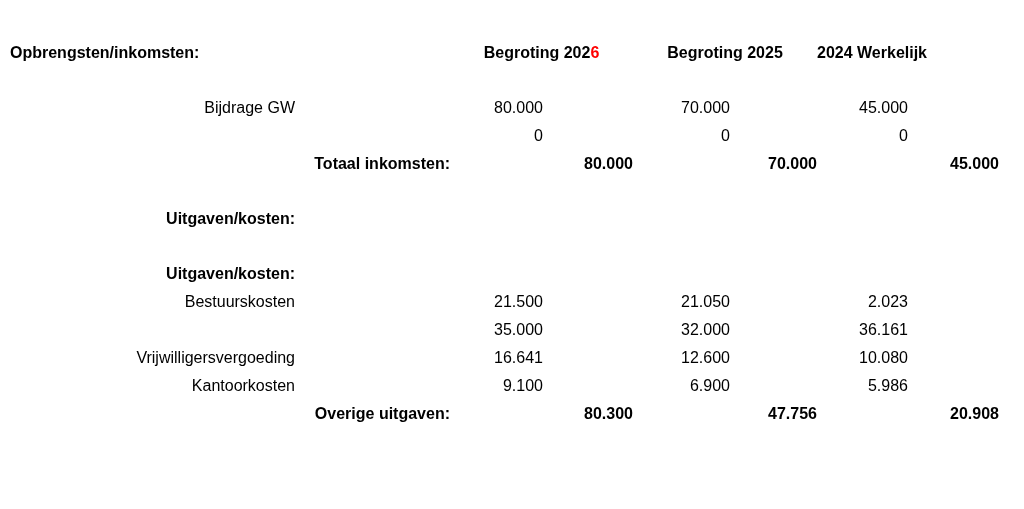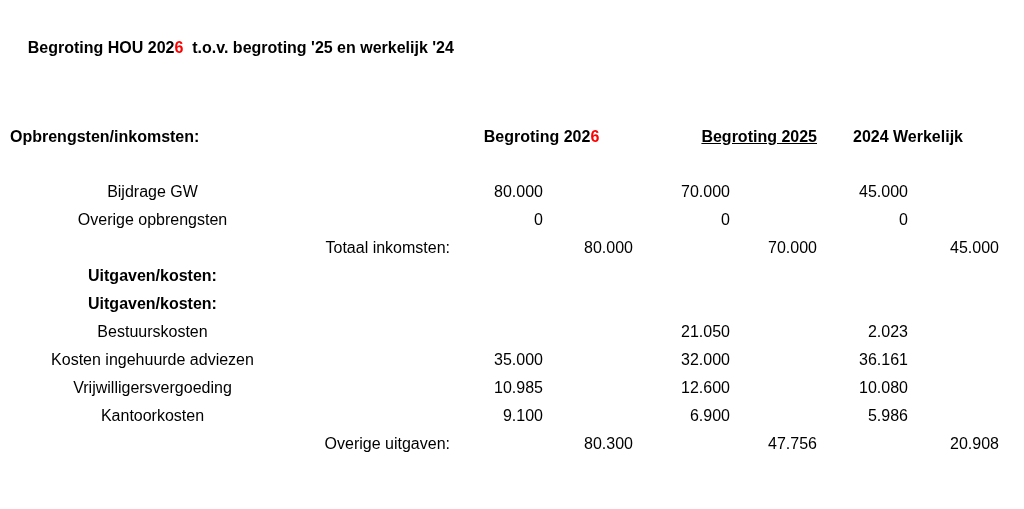--- a/index.html
+++ b/index.html
@@ -26,61 +26,57 @@
   }
   .row {
     display: grid;
     grid-template-columns: 285px 155px 93px 90px 97px 87px 91px 91px;
     height: 28px;
     line-height: 28px;
     white-space: pre;
   }
   .header-row { margin-top: 33px; font-weight: bold; }
   .income-block { margin-top: 27px; }
-  .section-heading { font-weight: bold; }
-  .bold { font-weight: normal; }
+  .section-heading { margin-top: 27px; font-weight: bold; }
+  .bold { font-weight: bold; }
 
   
-  .gA  { grid-column: 1; text-align: center; }
+  .gA  { grid-column: 1; text-align: right; }
   .gAB { grid-column: 1 / span 2; text-align: right; }
   .gC  { grid-column: 3; text-align: right; }
   .gD  { grid-column: 4; text-align: right; }
   .gE  { grid-column: 5; text-align: right; }
   .gF  { grid-column: 6; text-align: right; }
   .gG  { grid-column: 7; text-align: right; }
   .gH  { grid-column: 8; text-align: right; }
   .hCD { grid-column: 3 / span 2; text-align: center; }
-  .hEF { grid-column: 5 / span 2; text-align: right; text-decoration: underline; }
-  .hGH { grid-column: 7 / span 2; text-align: center; }
+  .hEF { grid-column: 5 / span 2; text-align: center; }
+  .hGH { grid-column: 7 / span 2; }
 </style>
 </head>
 <body>
 
 <div class="sheet">
 
-  <div class="title">
-    <span>Begroting HOU 202</span><span style="color: rgb(255, 0, 0);">6</span><span>  t.o.v. begroting '25 en werkelijk '24</span>
-  </div>
 
   <div class="row header-row">
     <span class="gAB" style="text-align:left">Opbrengsten/inkomsten:</span>
     <span class="hCD"><span>Begroting 202</span><span style="color: rgb(255, 0, 0);">6</span></span>
     <span class="hEF">Begroting 2025</span>
     <span class="hGH">2024 Werkelijk</span>
   </div>
 
   <div class="income-block">
     <div class="row">
       <span class="gA">Bijdrage GW</span>
       <span class="gC">80.000</span>
       <span class="gE">70.000</span>
       <span class="gG">45.000</span>
     </div>
     <div class="row">
-      <span class="gA">Overige opbrengsten</span>
       <span class="gC">0</span>
       <span class="gE">0</span>
       <span class="gG">0</span>
     </div>
     <div class="row bold">
       <span class="gAB">Totaal inkomsten:</span>
       <span class="gD">80.000</span>
       <span class="gF">70.000</span>
       <span class="gH">45.000</span>
     </div>
@@ -90,32 +86,32 @@
     <span class="gA">Uitgaven/kosten:</span>
   </div>
 
   <div class="row section-heading">
     <span class="gA">Uitgaven/kosten:</span>
   </div>
 
   <div>
     <div class="row">
       <span class="gA">Bestuurskosten</span>
+      <span class="gC">21.500</span>
       <span class="gE">21.050</span>
       <span class="gG">2.023</span>
     </div>
     <div class="row">
-      <span class="gA">Kosten ingehuurde adviezen</span>
       <span class="gC">35.000</span>
       <span class="gE">32.000</span>
       <span class="gG">36.161</span>
     </div>
     <div class="row">
       <span class="gA">Vrijwilligersvergoeding</span>
-      <span class="gC">10.985</span>
+      <span class="gC">16.641</span>
       <span class="gE">12.600</span>
       <span class="gG">10.080</span>
     </div>
     <div class="row">
       <span class="gA">Kantoorkosten</span>
       <span class="gC">9.100</span>
       <span class="gE">6.900</span>
       <span class="gG">5.986</span>
     </div>
     <div class="row bold">

